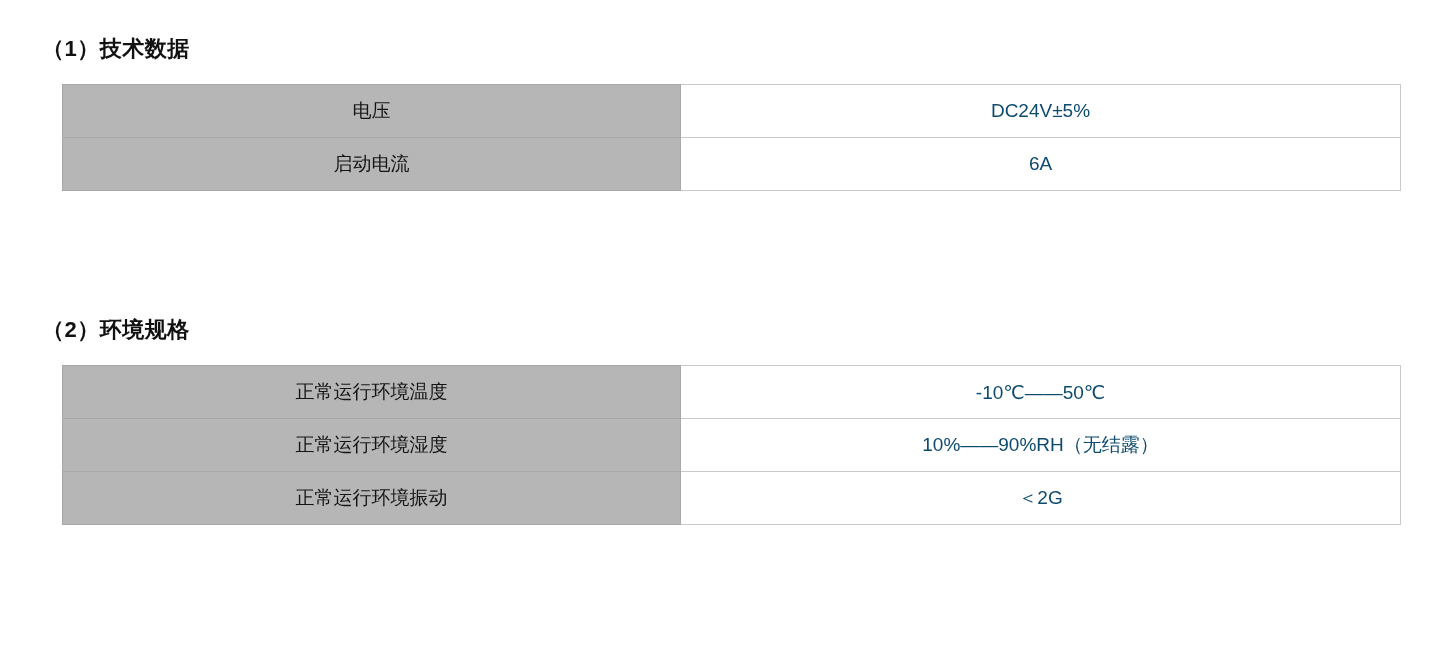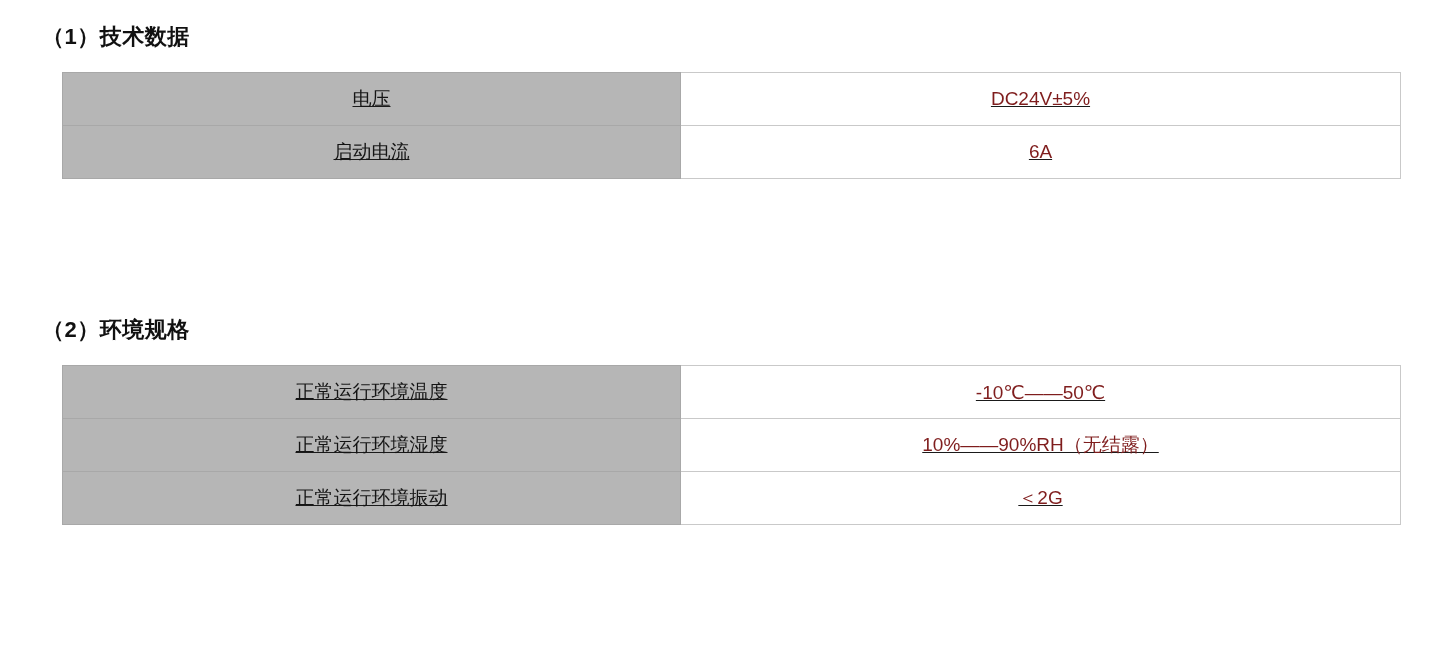--- a/index.html
+++ b/index.html
@@ -19,48 +19,47 @@
     width: 1440px;
     height: 666px;
     box-sizing: border-box;
     padding: 0;
   }
   .section {
     position: absolute;
     left: 0;
     width: 1440px;
   }
-  .section-1 { top: 24px; }
+  .section-1 { top: 36px; }
   .section-2 { top: 317px; }
 
   .section-heading {
     margin: 0 0 22px 42px;
     font-size: 22px;
     font-weight: bold;
     letter-spacing: 0.5px;
     color: #111111;
     line-height: 1.2;
   }
 
   table.spec-table {
     margin-left: 62px;
     border-collapse: collapse;
     table-layout: fixed;
     width: 1338px;
     background: #ffffff;
-    text-decoration: underline;
   }
   table.spec-table td {
     border: 1px solid #c9c9c9;
     height: 53px;
     padding: 0 8px;
     font-size: 19px;
     text-align: center;
     vertical-align: middle;
-    color: #7f1d1d;
+    color: #0c4a6e;
     box-sizing: border-box;
   }
   table.spec-table td.label-cell {
     width: 618px;
     background: #b6b6b6;
     border-color: #a8a8a8;
     color: #141414;
   }
   table.spec-table td.value-cell {
     width: 720px;

